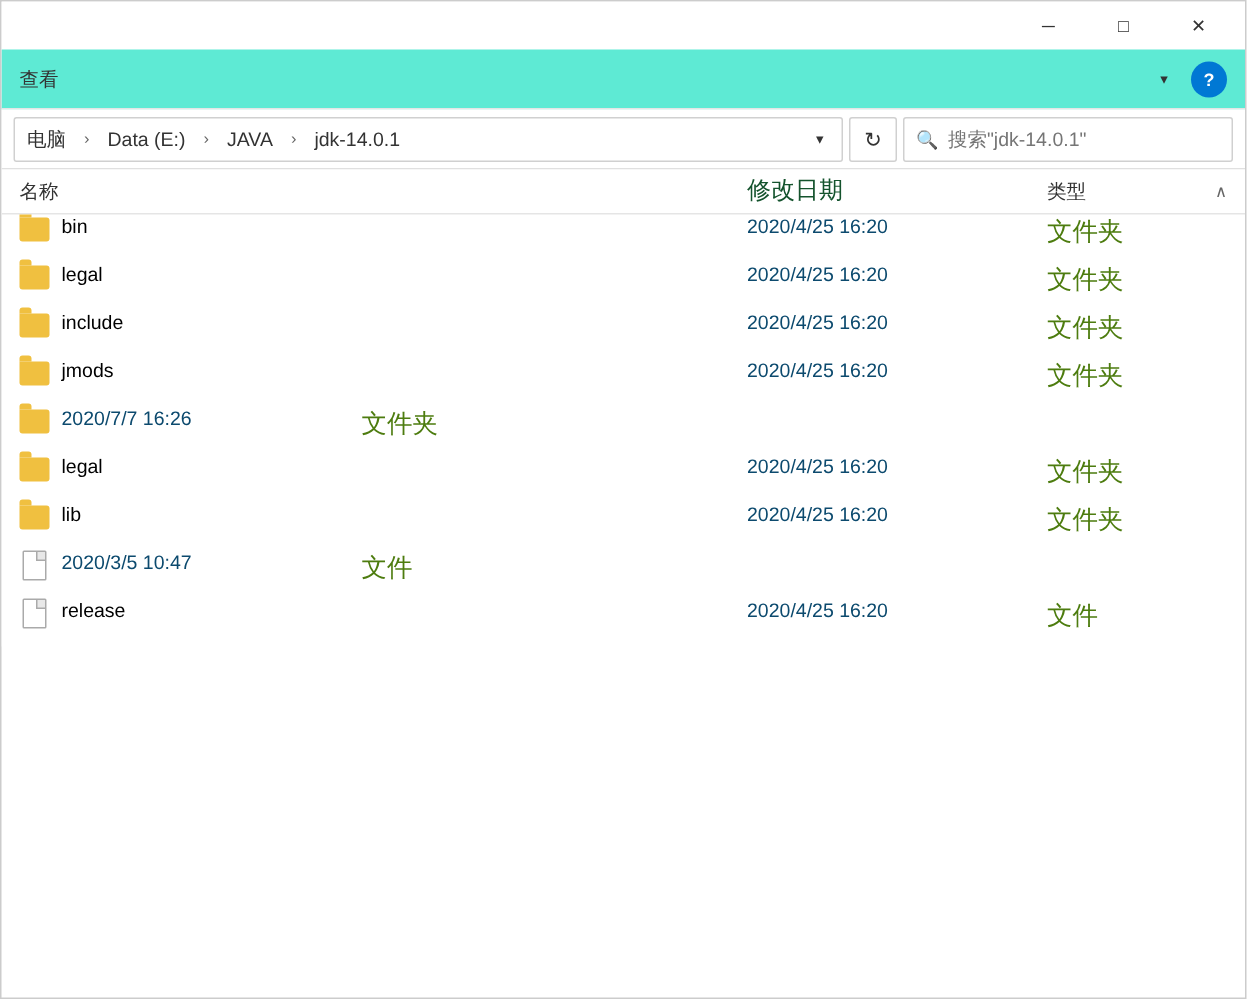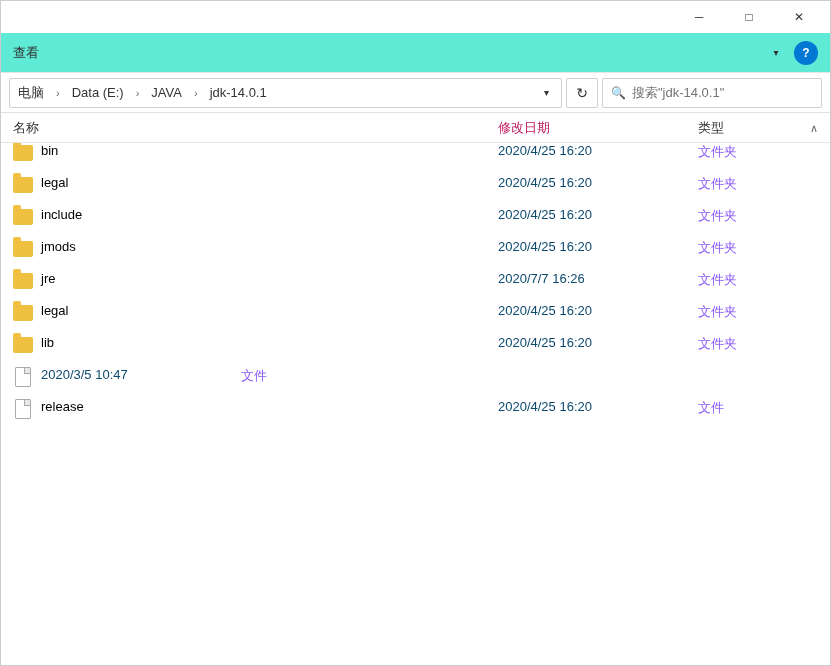--- a/index.html
+++ b/index.html
@@ -189,22 +189,22 @@
 
     .col-name {
       flex: 1;
       font-size: 13px;
       color: #333;
       font-weight: normal;
     }
 
     .col-date {
       width: 200px;
-      font-size: 13px;
-      color: #be185d;
+      font-size: 16px;
+      color: #14532d;
     }
 
     .col-type {
       width: 120px;
       font-size: 13px;
       color: #333;
     }
 
     
     .file-list {
@@ -278,22 +278,22 @@
     }
 
     .file-date {
       width: 200px;
       font-size: 13px;
       color: #0c4a6e;
     }
 
     .file-type {
       width: 120px;
-      font-size: 13px;
-      color: #8b5cf6;
+      font-size: 17px;
+      color: #4d7c0f;
     }
   </style>
 </head>
 <body>
 
 <div class="title-bar">
   <button class="title-bar-btn">
     <span>─</span>
   </button>
   <button class="title-bar-btn">
@@ -365,21 +365,20 @@
         <div class="folder-icon"></div>
       </div>
       <span class="file-name">jmods</span>
       <span class="file-date">2020/4/25 16:20</span>
       <span class="file-type">文件夹</span>
     </div>
     <div class="file-item">
       <div class="file-icon">
         <div class="folder-icon"></div>
       </div>
-      <span class="file-name">jre</span>
       <span class="file-date">2020/7/7 16:26</span>
       <span class="file-type">文件夹</span>
     </div>
     <div class="file-item">
       <div class="file-icon">
         <div class="folder-icon"></div>
       </div>
       <span class="file-name">legal</span>
       <span class="file-date">2020/4/25 16:20</span>
       <span class="file-type">文件夹</span>

